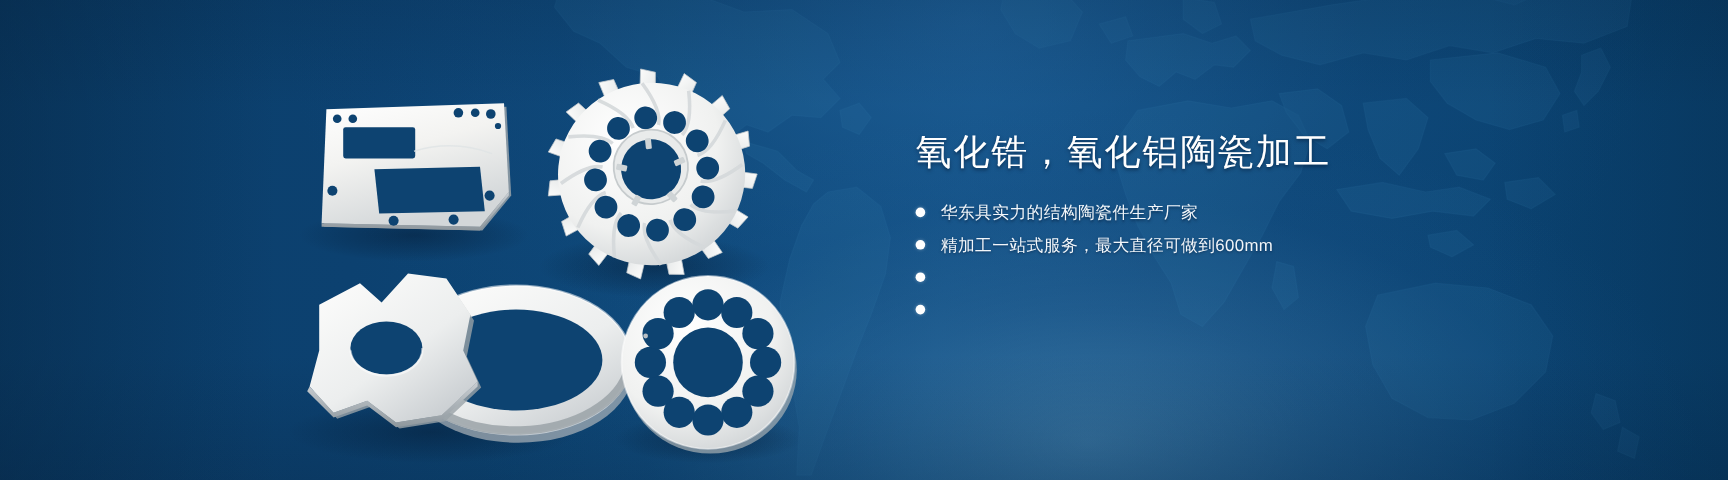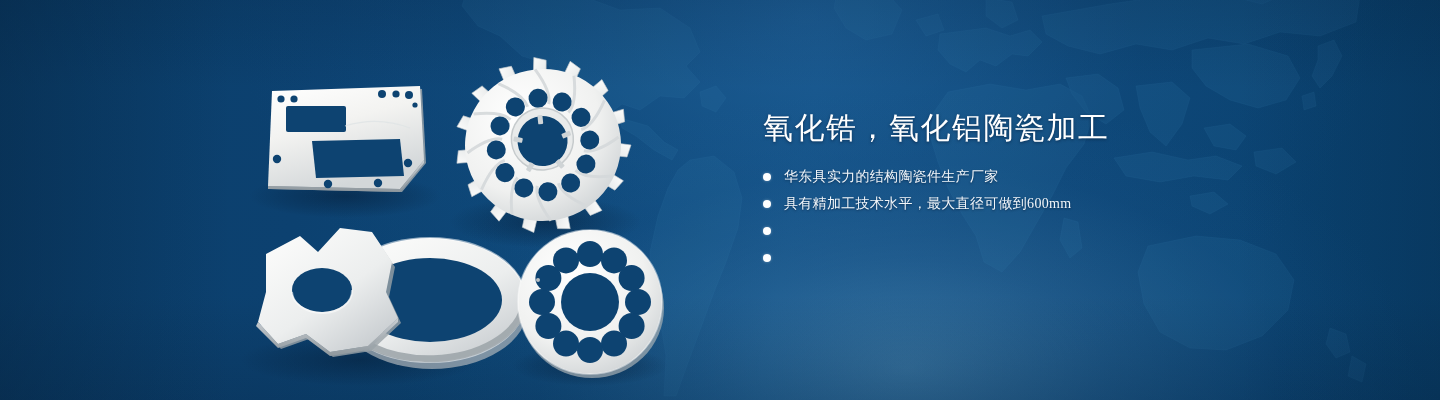--- a/index.html
+++ b/index.html
@@ -5,21 +5,21 @@
   html, body {
     margin: 0;
     padding: 0;
     background: #0a3d66;
   }
   .banner {
     position: relative;
     width: 1440px;
     height: 400px;
     overflow: hidden;
-    font-family: Liberation Serif, serif;
+    font-family: Liberation Sans, sans-serif;
     background: #6d28d9;
   }
 
   
   .bg-base {
     position: absolute;
     inset: 0;
     background:
       radial-gradient(ellipse 620px 340px at 63% 92%,
         rgba(110,170,210,0.42) 0%,
@@ -359,21 +359,21 @@
   <div class="copy">
     <h1 class="headline">氧化锆，氧化铝陶瓷加工</h1>
 
     <ul class="bullets">
       <li class="bullet">
         <span class="bullet-dot"></span>
         <span class="bullet-text">华东具实力的结构陶瓷件生产厂家</span>
       </li>
       <li class="bullet">
         <span class="bullet-dot"></span>
-        <span class="bullet-text">具有精加工技术水平，最大直径可做到600mm</span>
+        <span class="bullet-text">精加工一站式服务，最大直径可做到600mm</span>
       </li>
       <li class="bullet">
         <span class="bullet-dot"></span>
       </li>
       <li class="bullet">
         <span class="bullet-dot"></span>
       </li>
     </ul>
   </div>
 

